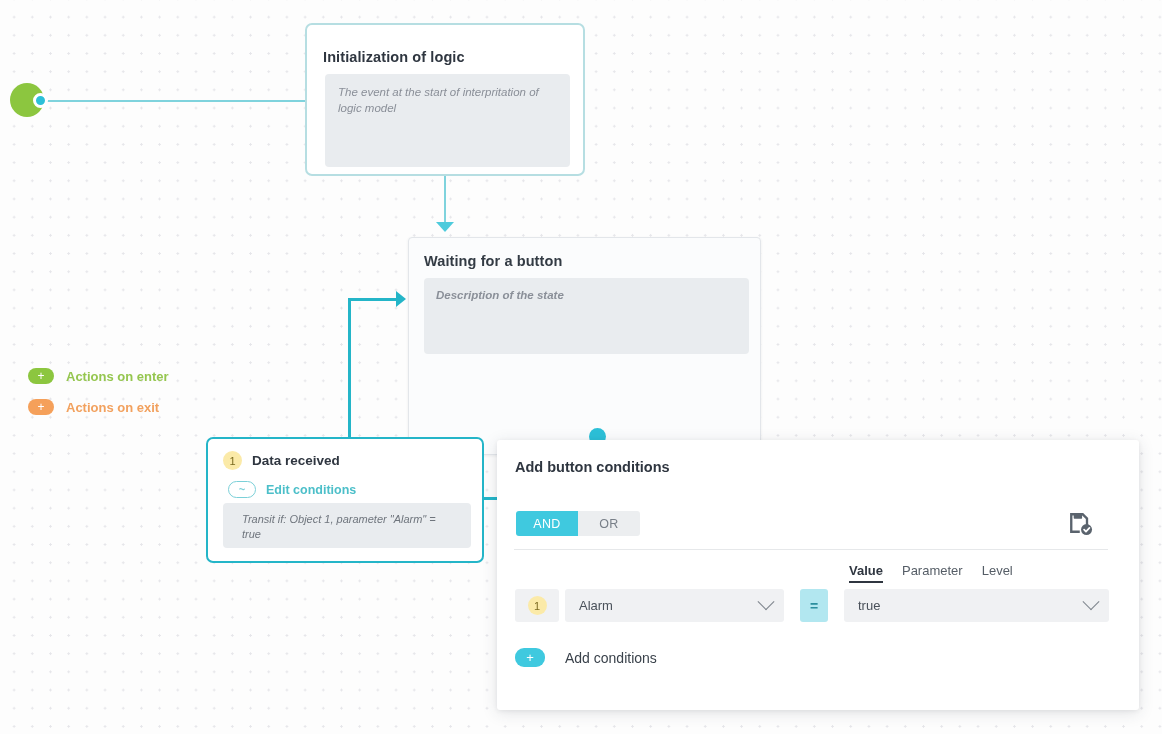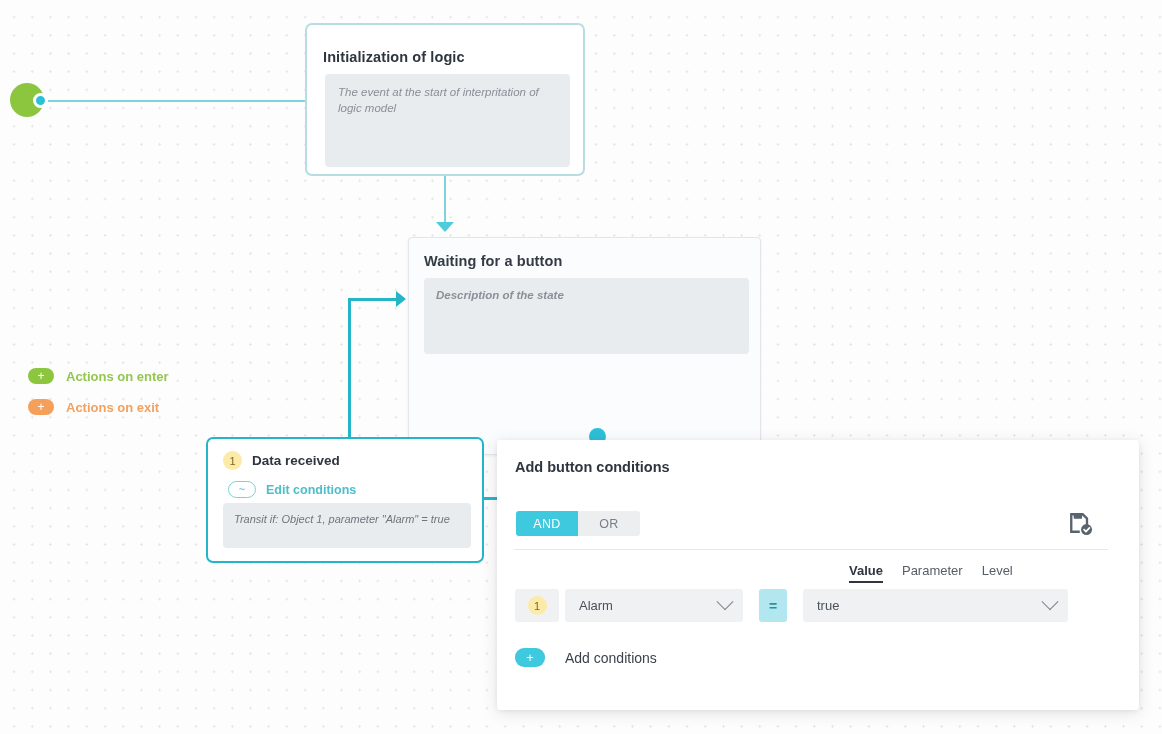--- a/index.html
+++ b/index.html
@@ -122,21 +122,21 @@
     cursor: pointer;
   }
   .tilde-oval {
     width: 26px; height: 15px; border-radius: 9px;
     border: 1px solid #7bd0d8; color: #7bd0d8;
     display: flex; align-items: center; justify-content: center;
     font-size: 11px; line-height: 1;
   }
   #node-data .node-desc {
     position: absolute; left: 15px; top: 64px; width: 248px; height: 45px;
-    padding: 9px 11px; font-size: 11px; color: #6f757d;
+    padding: 9px 19px; font-size: 11px; color: #6f757d;
   }
 
   
   #start-node {
     position: absolute; left: 10px; top: 83px;
     width: 34px; height: 34px; border-radius: 50%;
     background: #8cc63f;
   }
   #start-handle {
     position: absolute; left: 33px; top: 93px;
@@ -229,21 +229,21 @@
     display: flex; align-items: center; justify-content: center;
     margin-right: 6px;
   }
   .idx-box .num-badge { background: #fbeaa8; color: #7b6a20; }
   .select-box {
     height: 33px; background: #f0f1f3; border-radius: 3px;
     display: flex; align-items: center; justify-content: space-between;
     padding: 0 12px 0 14px; box-sizing: border-box;
     font-size: 13px; color: #4a515a; cursor: pointer;
   }
-  #sel-param { width: 178px; text-align: center; }
+  #sel-param { width: 219px; text-align: center; }
   #sel-value { width: 265px; }
   .chev {
     width: 11px; height: 11px;
     border-right: 1.6px solid #7e858d;
     border-bottom: 1.6px solid #7e858d;
     transform: rotate(45deg) translate(-3px,-3px);
   }
   #op-box {
     width: 28px; height: 33px; background: #b2e7f0; border-radius: 3px;
     display: flex; align-items: center; justify-content: center;

